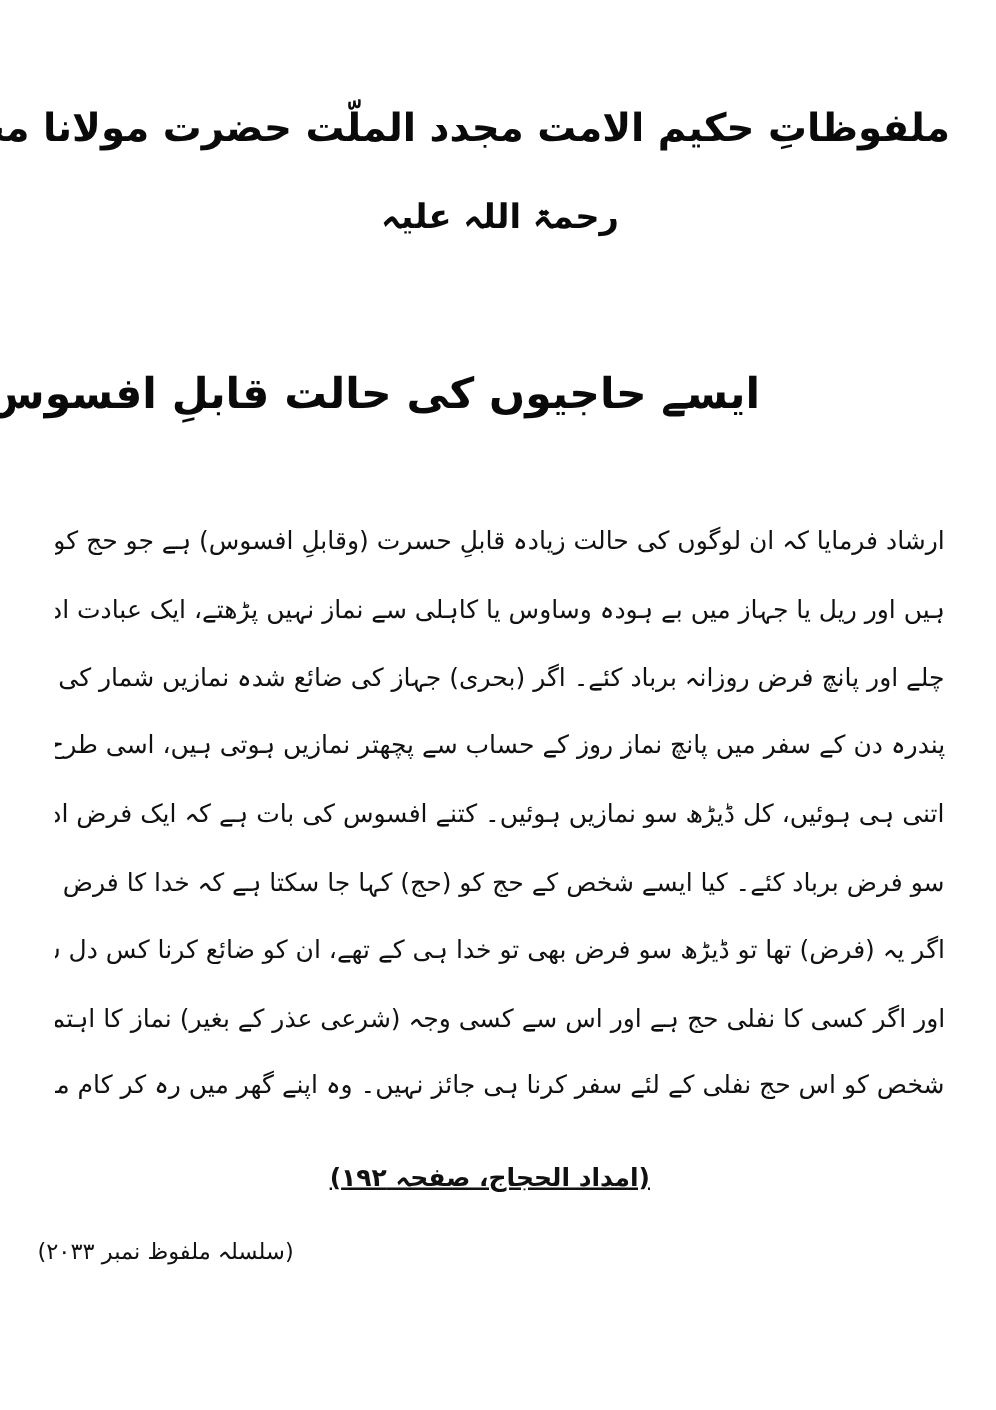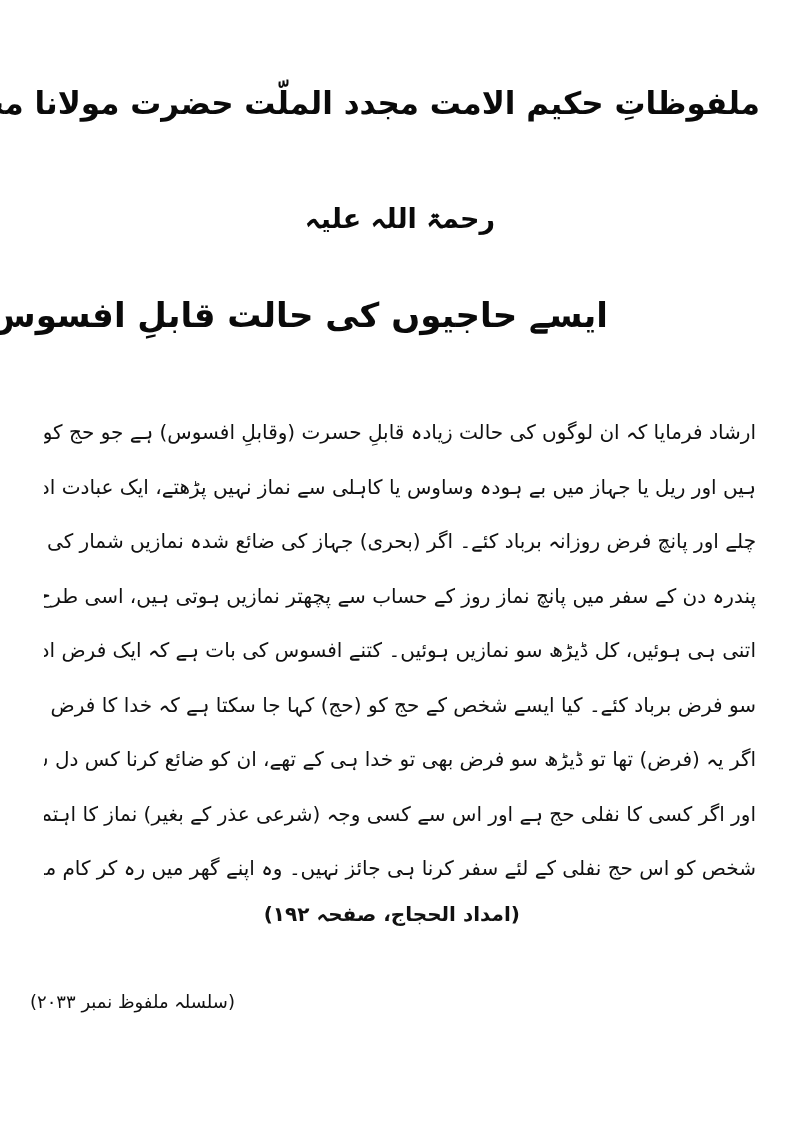--- a/index.html
+++ b/index.html
@@ -26,21 +26,21 @@
       left: 40px;
       width: 720px;
       text-align: center;
       direction: rtl;
       font-family: "DejaVu Sans", sans-serif;
       font-weight: bold;
       color: #0a0a0a;
       white-space: nowrap;
     }
     #title1 { top: 78px; font-size: 31px; line-height: 50px; }
-    #title2 { top: 152px; font-size: 27px; line-height: 44px; margin-top: 45px; }
+    #title2 { top: 152px; font-size: 27px; line-height: 44px; }
     #heading { top: 290px; font-size: 34px; line-height: 50px; left: 168px; width: 440px; }
 
     .body-text {
       position: absolute;
       left: 44px;
       width: 712px;
       top: 405px;
       direction: rtl;
       font-family: "DejaVu Sans", sans-serif;
       font-size: 20px;
@@ -55,27 +55,28 @@
       text-align-last: justify;
       overflow: hidden;
     }
     .body-line.last {
       text-align-last: right;
     }
     .reference {
       position: absolute;
       left: 280px;
       width: 240px;
-      top: 894px;
+      top: 922px;
       text-align: center;
       direction: rtl;
       font-weight: bold;
       font-size: 20px;
       line-height: 40px;
       white-space: nowrap;
+      text-decoration: underline;
     }
     .series {
       position: absolute;
       left: 30px;
       top: 982px;
       direction: rtl;
       font-weight: normal;
       font-size: 18px;
       line-height: 40px;
       white-space: nowrap;

